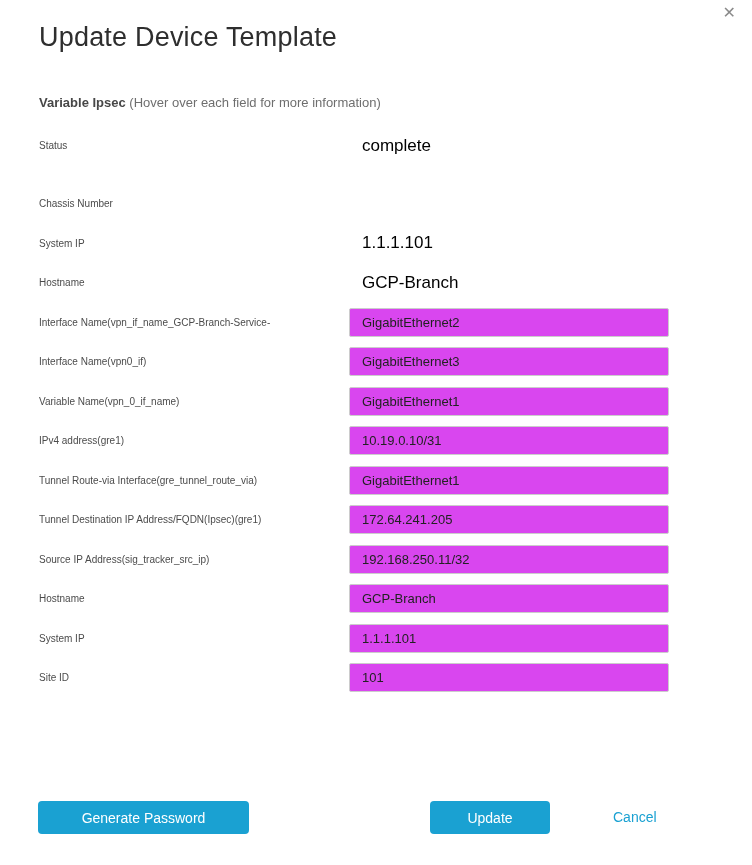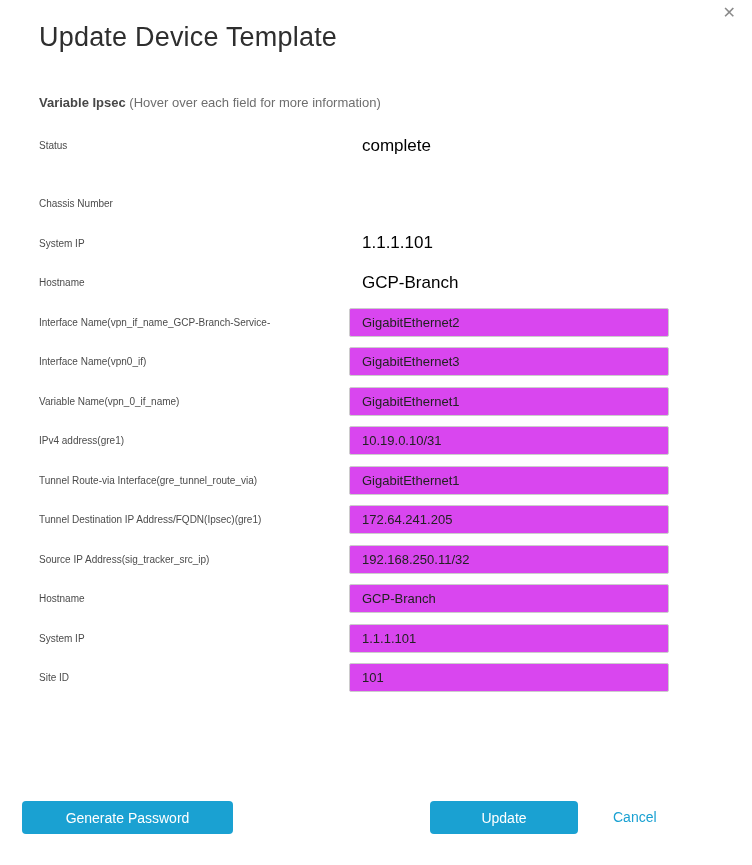--- a/index.html
+++ b/index.html
@@ -99,22 +99,22 @@
     height: 33px;
     border: none;
     border-radius: 4px;
     background: #1aa1d2;
     color: #ffffff;
     font-size: 14px;
     font-family: "Liberation Sans", sans-serif;
     cursor: pointer;
     text-align: center;
   }
-  .btn-generate { left: 22px; width: 211px; }
-  .btn-update { left: 430px; width: 148px; }
+  .btn-generate { left: 38px; width: 211px; }
+  .btn-update { left: 430px; width: 120px; }
   .cancel-link {
     position: absolute;
     left: 613px;
     top: 0;
     height: 33px;
     line-height: 33px;
     font-size: 14px;
     color: #1aa1d2;
     cursor: pointer;
   }

